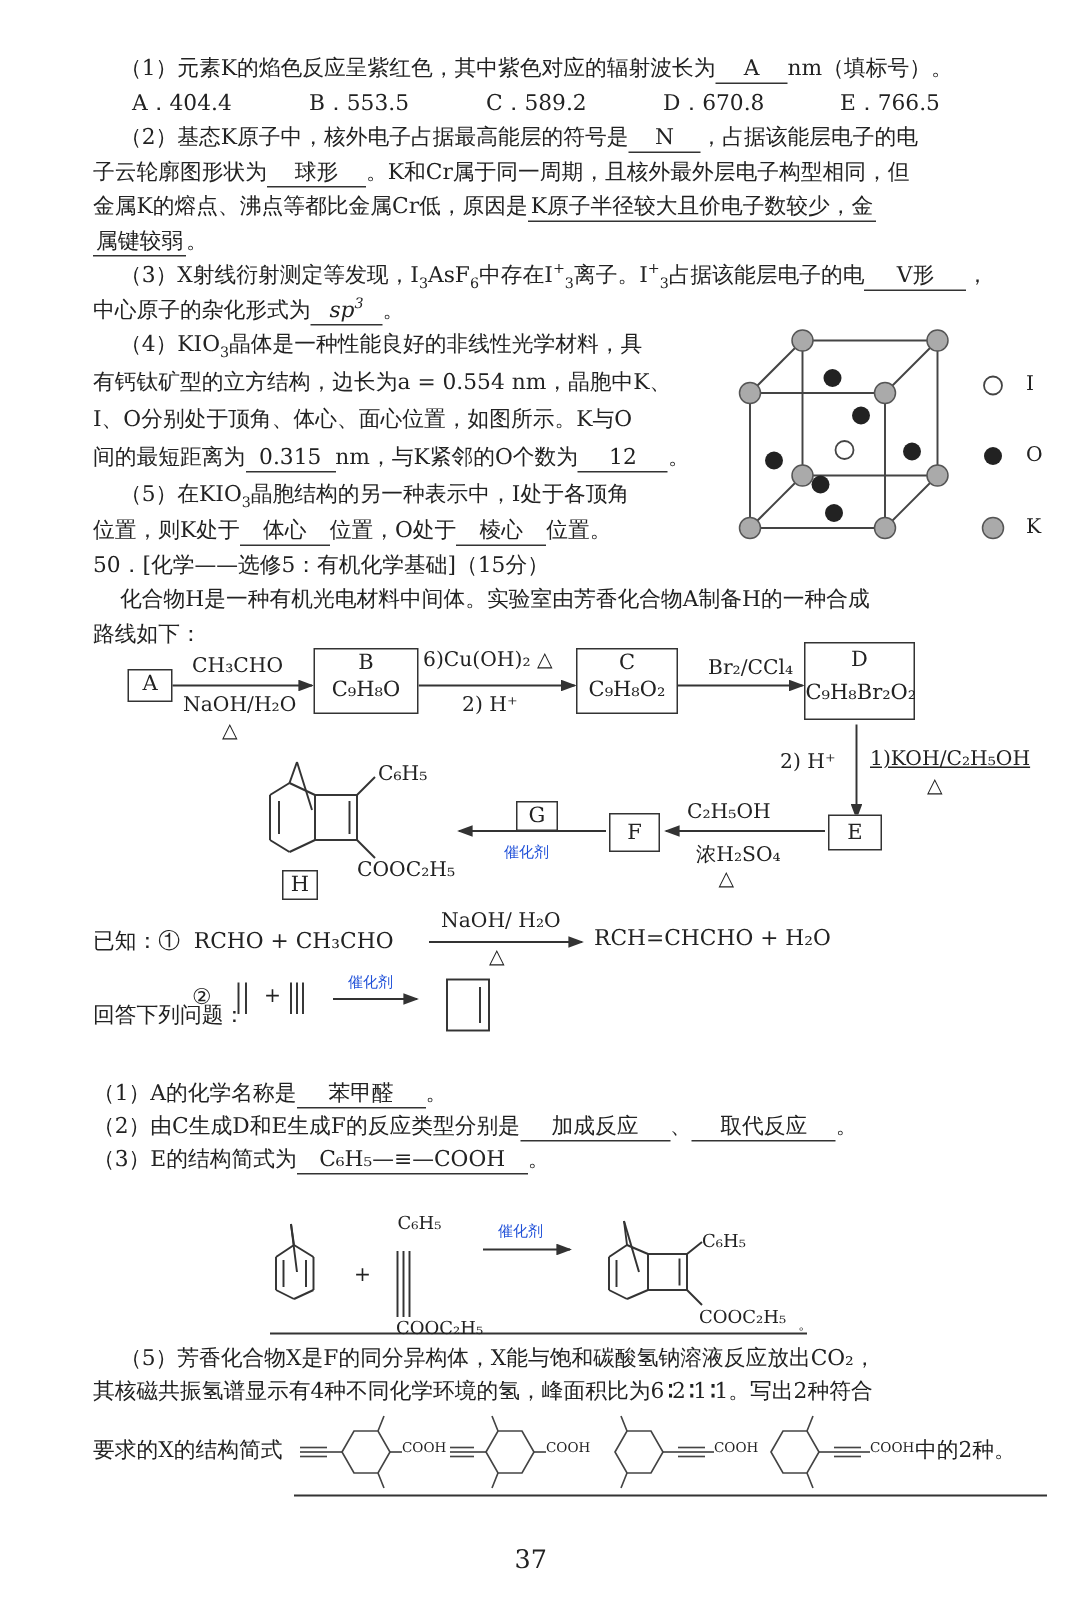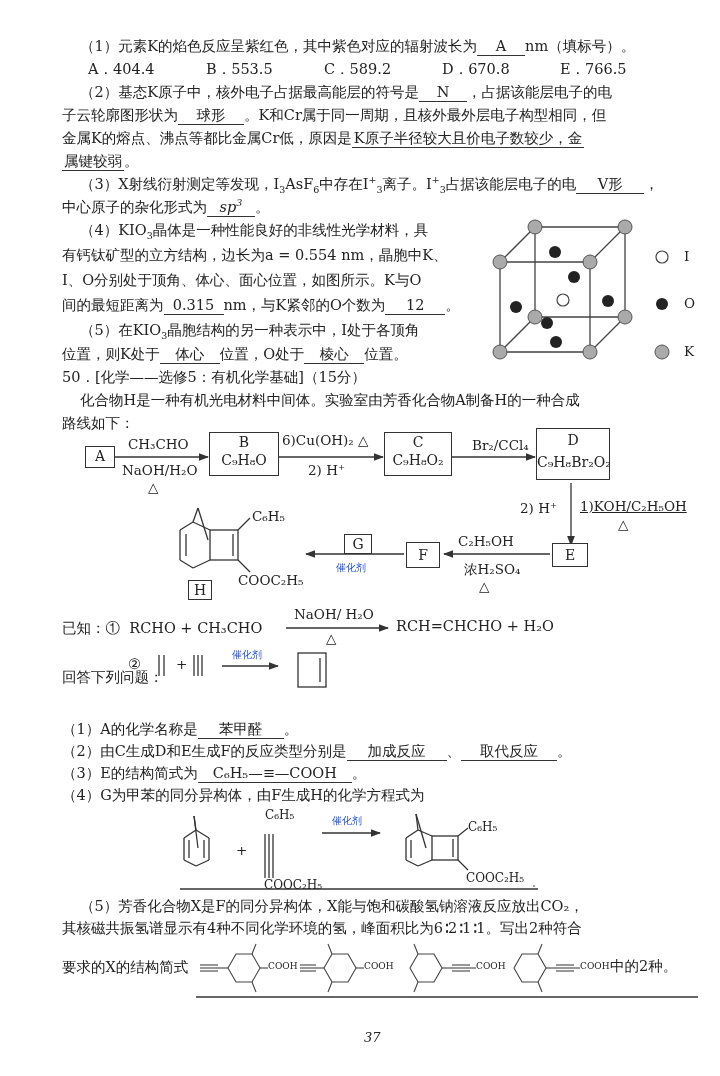--- a/index.html
+++ b/index.html
@@ -8,21 +8,21 @@
   .page{position:absolute;left:0;top:0;width:720px;height:1076px;}
   .line{position:absolute;left:80px;white-space:nowrap;line-height:20px;}
   .flush{left:62px;}
   .ans{display:inline-block;border-bottom:1.4px solid #333;text-align:center;padding:0 2px;line-height:17px;}
   sub,sup{font-size:9.5px;line-height:0;}
   .opt{display:inline-block;width:118px;}
   .box{position:absolute;border:1.4px solid #333;background:#fff;text-align:center;line-height:18px;font-size:14px;}
   .arrowtxt{position:absolute;font-size:13.5px;white-space:nowrap;}
   .small{font-size:10px;color:#1d4ed8;}
   svg{position:absolute;overflow:visible;}
-  .pagenum{position:absolute;left:364px;top:1030px;font-size:13px;font-style:italic;}
+  .pagenum{position:absolute;left:343px;top:1030px;font-size:17px;}
 </style>
 </head>
 <body>
 
 <div class="page">
 
   <div class="line" style="top:36px;">
     <span>（1）元素K的焰色反应呈紫红色，其中紫色对应的辐射波长为</span><span class="ans" style="width:44px;">A</span><span>nm（填标号）。</span>
   </div>
   <div class="line" style="top:59px;left:88px;">
@@ -204,21 +204,20 @@
   <div class="line flush" style="top:667px;text-align:right;">回答下列问题：</div>
   <div class="line flush" style="top:719px;">
     <span>（1）A的化学名称是</span><span class="ans" style="width:82px;">苯甲醛</span><span>。</span>
   </div>
   <div class="line flush" style="top:741px;">
     <span>（2）由C生成D和E生成F的反应类型分别是</span><span class="ans" style="width:96px;">加成反应</span><span>、</span><span class="ans" style="width:92px;">取代反应</span><span>。</span>
   </div>
   <div class="line flush" style="top:763px;">
     <span>（3）E的结构简式为</span><span class="ans" style="width:150px;">C₆H₅—≡—COOH</span><span>。</span>
   </div>
-  <div class="line flush" style="top:785px;">（4）G为甲苯的同分异构体，由F生成H的化学方程式为</div>
 
   <svg style="left:0;top:0;" width="720" height="900">
     <defs>
         <marker id="ah3" markerWidth="8" markerHeight="6" refX="7" refY="3" orient="auto">
           <path d="M0,0 L8,3 L0,6 z" fill="#333"></path>
         </marker>
       </defs>
     <g stroke="#333" stroke-width="1.3" fill="none">
 
       <line x1="184" y1="838" x2="184" y2="860"></line>

